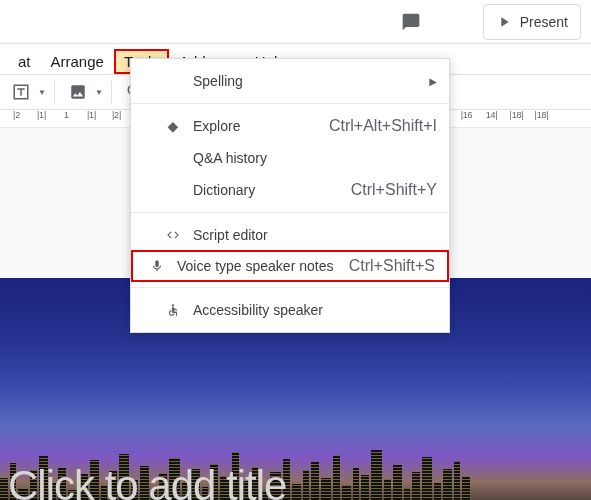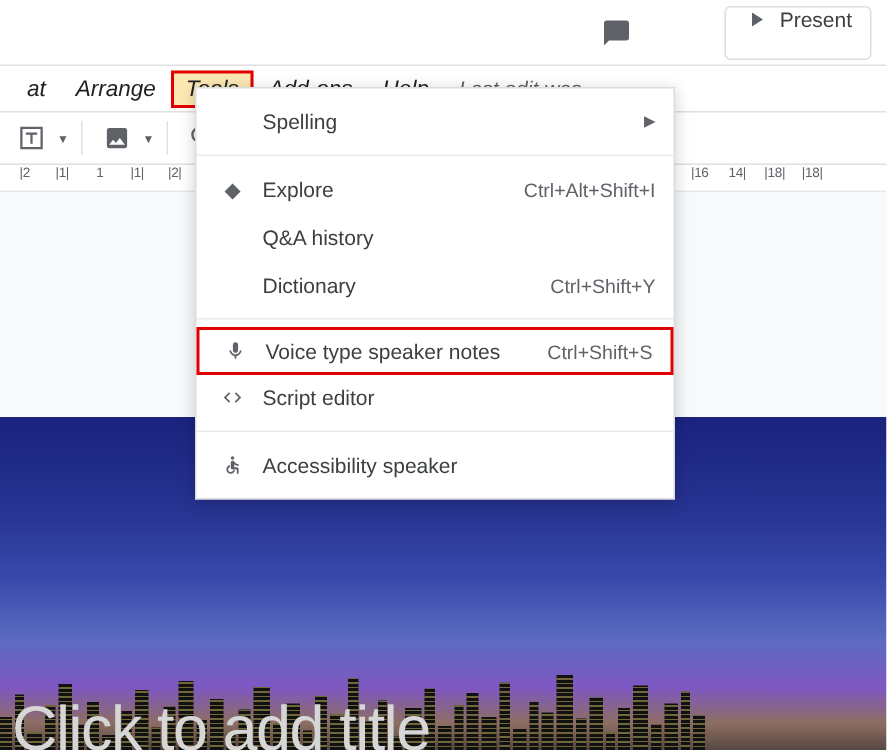--- a/index.html
+++ b/index.html
@@ -1,23 +1,23 @@
 <!DOCTYPE html>
 <html><head>
 <meta charset="utf-8">
 <style>
 * { box-sizing: border-box; margin: 0; padding: 0; font-family: Arial, sans-serif; }
 body { width: 591px; height: 500px; overflow: hidden; background: #fff; position: relative; }
 
 .topbar { display: flex; justify-content: flex-end; align-items: center; height: 44px; padding: 0 10px 0 0; border-bottom: 1px solid #e0e0e0; }
 .comment-btn { width: 36px; height: 36px; display: flex; align-items: center; justify-content: center; margin-right: 10px; cursor: pointer; }
-.present-btn { display: flex; border: 1px solid #dadce0; border-radius: 4px; height: 36px; padding: 0 12px; cursor: pointer; font-size: 14px; color: #3c4043; margin-left: 44px; }
+.present-btn { display: flex; align-items: center; border: 1px solid #dadce0; border-radius: 4px; height: 36px; padding: 0 12px; cursor: pointer; font-size: 14px; color: #3c4043; margin-left: 44px; }
 .present-btn .tri { margin-right: 8px; }
 
-.menubar { display: flex; align-items: center; height: 30px; padding-left: 8px; font-size: 15px; color: #202124; font-style: italic; }
+.menubar { display: flex; align-items: flex-end; height: 30px; padding-left: 8px; font-size: 15px; color: #202124; }
 .menu-item { padding: 4px 10px; cursor: pointer; }
 .menu-item.active { border: 2.5px solid #e30000; background: #fce8b2; padding: 2px 8px; }
 .last-edit { margin-left: 10px; color: #5f6368; text-decoration: underline; font-size: 14px; }
 
 .toolbar { display: flex; align-items: center; height: 36px; border-top: 1px solid #e0e0e0; border-bottom: 1px solid #e0e0e0; padding-left: 6px; gap: 4px; }
 .tb-btn { width: 30px; height: 30px; display: flex; align-items: center; justify-content: center; cursor: pointer; color: #5f6368; }
 .tb-sep { width: 1px; height: 22px; background: #e0e0e0; margin: 0 4px; }
 .chev { font-size: 8px; color: #5f6368; margin-left: -2px; }
 
 .ruler { height: 18px; background: #fff; border-bottom: 1px solid #e8e8e8; font-size: 9px; color: #5f6368; white-space: nowrap; overflow: hidden; padding-left: 4px; letter-spacing: -0.2px; }
@@ -26,25 +26,25 @@
 .canvas-area { position: relative; height: 380px; background: #f8f9fa; }
 .slide { position: absolute; top: 150px; left: 0; right: 0; height: 240px; 
   background: linear-gradient(to bottom, #1a237e 0%, #283593 28%, #3949ab 45%, #5c6bc0 62%, #7e57c2 75%, #8d6e63 85%, #212121 100%);
 }
 .city { position: absolute; bottom: 0; left: 0; right: 0; height: 75px; display: flex; align-items: flex-end; }
 .bld { background: #111; display: inline-block; margin-right: 2px; }
 .bld::after { content: ''; display: block; width: 100%; height: 100%; background-image: repeating-linear-gradient(0deg, transparent 0 2px, rgba(255,230,120,0.4) 2px 3px); }
 .title-placeholder { position: absolute; left: 8px; bottom: 8px; font-size: 42px; color: #d6d6d6; font-weight: 400; letter-spacing: -1px; }
 
 .dropdown { position: absolute; top: 58px; left: 130px; width: 320px; background: #fff; box-shadow: 0 2px 10px rgba(0,0,0,0.2); border: 1px solid #dadce0; z-index: 10; padding: 6px 0; }
-.dd-row { display: flex; align-items: center; height: 32px; padding: 0 12px; font-size: 14px; color: #3c4043; cursor: pointer; }
+.dd-row { display: flex; align-items: center; height: 32px; padding: 0 12px; font-size: 14px; color: #3c4043; cursor: pointer; margin-left: 18px; }
 .dd-row.highlighted { border: 2.5px solid #e30000; margin: -1px 0; }
 .dd-icon { width: 24px; display: flex; align-items: center; justify-content: center; color: #5f6368; font-size: 14px; }
 .dd-label { flex: 1; padding-left: 8px; }
-.dd-shortcut { color: #5f6368; font-size: 13px; }
+.dd-shortcut { color: #5f6368; font-size: 16px; }
 .dd-sep { height: 1px; background: #e8eaed; margin: 6px 0; }
 .dd-arrow { color: #5f6368; font-size: 10px; }
 
 svg { display: block; }
 </style>
 </head>
 <body>
 
 <div class="topbar">
   <div class="comment-btn">
@@ -174,37 +174,37 @@
   <div class="dd-row">
     <span class="dd-icon"></span>
     <span class="dd-label">Q&amp;A history</span>
   </div>
   <div class="dd-row">
     <span class="dd-icon"></span>
     <span class="dd-label">Dictionary</span>
     <span class="dd-shortcut">Ctrl+Shift+Y</span>
   </div>
   <div class="dd-sep"></div>
+  <div class="dd-row">
+    <span class="dd-icon">
+      <svg width="14" height="14" viewBox="0 0 24 24">
+          <path fill="#5f6368" d="M9.4 16.6L4.8 12l4.6-4.6L8 6l-6 6 6 6 1.4-1.4zm5.2 0l4.6-4.6-4.6-4.6L16 6l6 6-6 6-1.4-1.4z"></path>
+        </svg>
+    </span>
+    <span class="dd-label">Script editor</span>
+  </div>
   <div class="dd-row highlighted">
     <span class="dd-icon">
       <svg width="14" height="14" viewBox="0 0 24 24">
           <path fill="#5f6368" d="M12 14c1.66 0 3-1.34 3-3V5c0-1.66-1.34-3-3-3S9 3.34 9 5v6c0 1.66 1.34 3 3 3zm5.91-3c-.49 0-.9.36-.98.85C16.52 14.2 14.47 16 12 16s-4.52-1.8-4.93-4.15c-.08-.49-.49-.85-.98-.85-.61 0-1.09.54-1 1.14.49 3 2.89 5.35 5.91 5.78V20c0 .55.45 1 1 1s1-.45 1-1v-2.08c3.02-.43 5.42-2.78 5.91-5.78.1-.6-.39-1.14-1-1.14z"></path>
         </svg>
     </span>
     <span class="dd-label">Voice type speaker notes</span>
     <span class="dd-shortcut">Ctrl+Shift+S</span>
   </div>
-  <div class="dd-row">
-    <span class="dd-icon">
-      <svg width="14" height="14" viewBox="0 0 24 24">
-          <path fill="#5f6368" d="M9.4 16.6L4.8 12l4.6-4.6L8 6l-6 6 6 6 1.4-1.4zm5.2 0l4.6-4.6-4.6-4.6L16 6l6 6-6 6-1.4-1.4z"></path>
-        </svg>
-    </span>
-    <span class="dd-label">Script editor</span>
-  </div>
   <div class="dd-sep"></div>
   <div class="dd-row">
     <span class="dd-icon">
       <svg width="14" height="14" viewBox="0 0 24 24">
           <circle cx="12" cy="4" r="2" fill="#5f6368"></circle>
           <path fill="#5f6368" d="M19 13v-2c-1.54.02-3.09-.75-4.07-1.83l-1.29-1.43c-.17-.19-.38-.34-.61-.45-.01 0-.01-.01-.02-.01H13c-.35-.2-.75-.3-1.19-.26C10.76 7.11 10 8.04 10 9.09V15c0 1.1.9 2 2 2h5v5h2v-5.5c0-1.1-.9-2-2-2h-3v-3.45c1.29 1.07 3.25 1.94 5 1.95zm-6.17 5c-.41 1.16-1.52 2-2.83 2-1.66 0-3-1.34-3-3 0-1.31.84-2.41 2-2.83V12.1c-2.28.46-4 2.48-4 4.9 0 2.76 2.24 5 5 5 2.42 0 4.44-1.72 4.9-4h-2.07z"></path>
         </svg>
     </span>
     <span class="dd-label">Accessibility speaker</span>
   </div>

